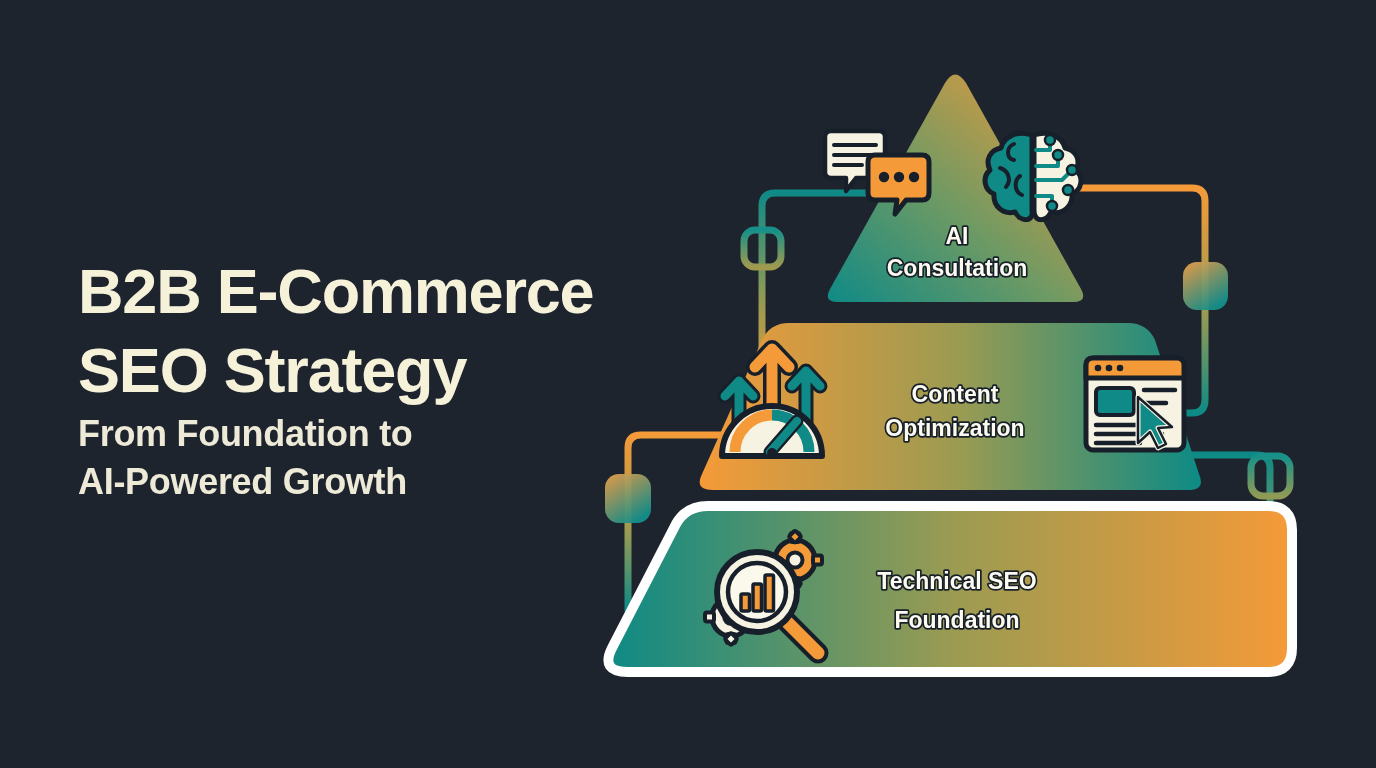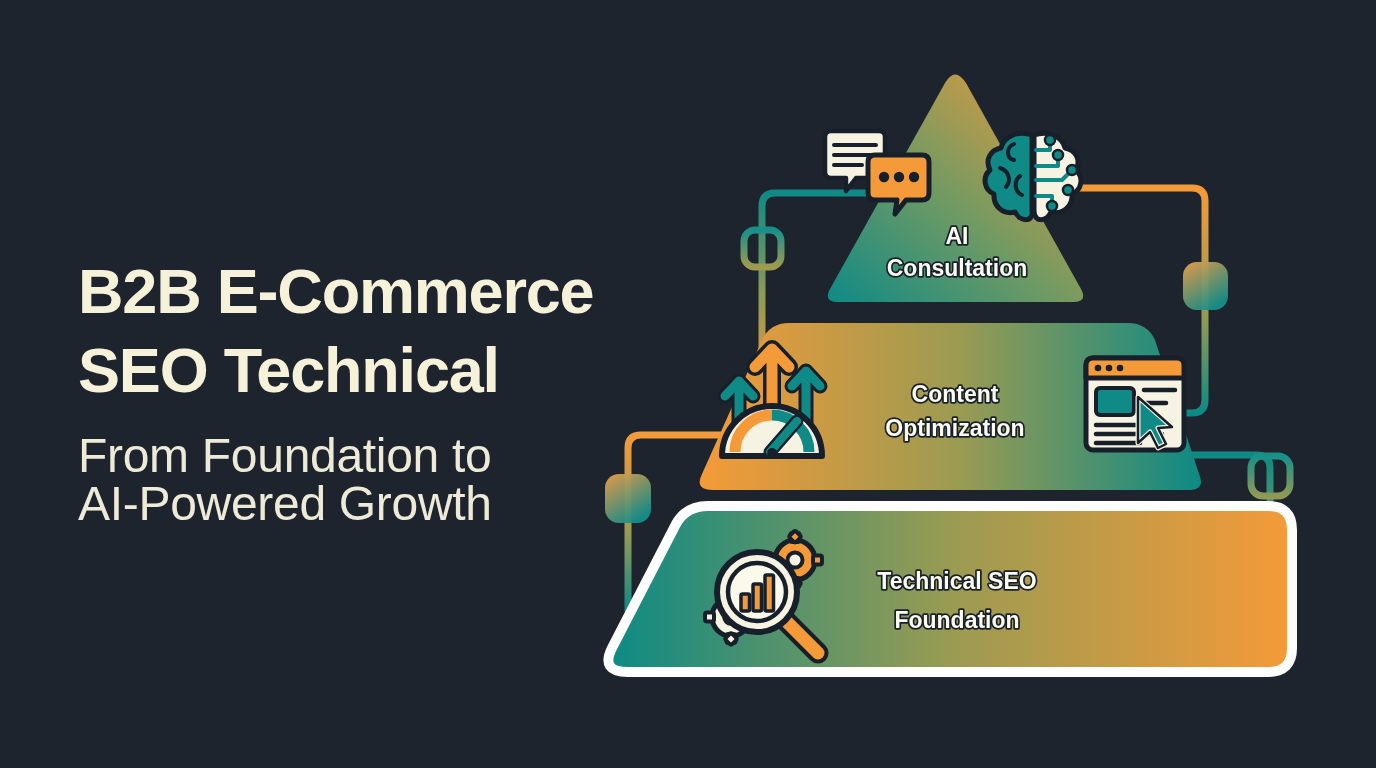--- a/index.html
+++ b/index.html
@@ -16,24 +16,23 @@
   .title {
     font-family:"Liberation Sans", sans-serif;
     font-weight:700;
     font-size:63px;
     line-height:79px;
     letter-spacing:-1.2px;
     color:#f6f2da;
     white-space:pre-line;
   }
   .subtitle {
-    margin-top:22px;
-    font-family:"Liberation Sans", sans-serif;
-    font-weight:400;
-    font-size:48px;
+    font-family:"Liberation Sans", sans-serif;
+    font-weight:700;
+    font-size:36px;
     line-height:48px;
     letter-spacing:-0.3px;
     color:#eeead8;
     white-space:pre-line;
   }
 
   
   #diagram { position:absolute; left:0; top:0; width:1376px; height:768px; }
 
   .tier-label {
@@ -48,21 +47,21 @@
     stroke-linejoin:round;
   }
 </style>
 </head>
 <body>
 
 <div id="stage">
 
   <div class="left-text">
     <div class="title">B2B E-Commerce
-SEO Technical</div>
+SEO Strategy</div>
     <div class="subtitle">From Foundation to
 AI-Powered Growth</div>
   </div>
 
   <svg id="diagram" viewBox="0 0 1376 768">
     <defs>
 
       <linearGradient id="gTop" x1="0" y1="1" x2="1" y2="0">
         <stop offset="0%" stop-color="#0f8a86"></stop>
         <stop offset="45%" stop-color="#6f9a63"></stop>

